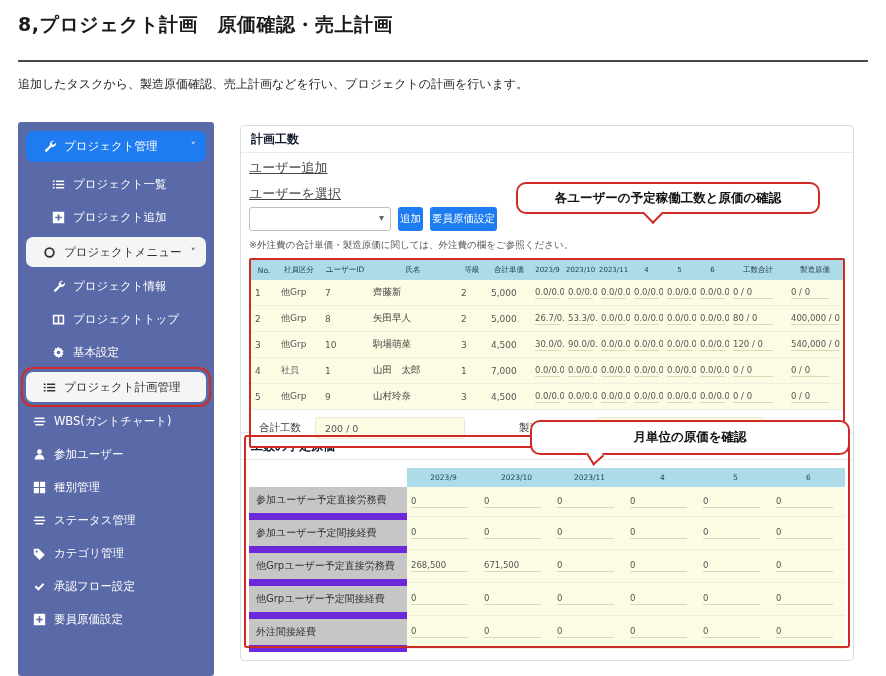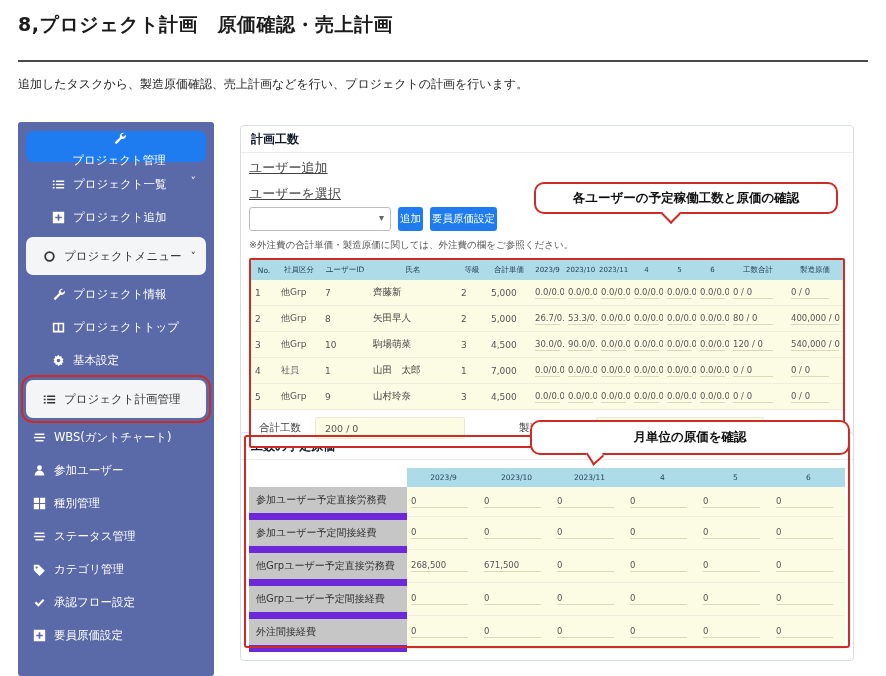--- a/index.html
+++ b/index.html
@@ -10,43 +10,43 @@
   .doc-divider { position:absolute; left:18px; top:60px; width:850px; border-top:2px solid #4a4a4a; }
   .doc-subtitle { position:absolute; left:18px; top:76px; font-size:12px; color:#222; }
 
   
   .sidebar { position:absolute; left:18px; top:122px; width:196px; height:554px; background:#5a69a8; border-radius:3px; padding:7px 0 6px 0; display:flex; flex-direction:column; }
   .nav-item { display:flex; align-items:center; gap:8px; color:#fff; font-size:11.5px; padding:0 10px 0 14px; height:33px; flex:0 0 auto; cursor:pointer; white-space:nowrap; }
   .nav-item.sub { padding-left:24px;margin-left:9px; }
   .nav-item .ic { width:14px; height:14px; flex:0 0 14px; display:inline-flex; align-items:center; justify-content:center; }
   .nav-item .ic svg { width:13px; height:13px; display:block; }
   .nav-item .chev { margin-left:auto; font-size:11px; line-height:1; opacity:.95; }
-  .nav-item.active { background:#1f7cf0; margin:2px 8px 6px 8px; height:31px; border-radius:7px; padding-left:16px;flex-direction:column; }
-  .nav-item.light { background:#f4f5f7; color:#333; margin:3px 8px; height:38px; border-radius:7px; padding-left:16px; }
+  .nav-item.active { background:#1f7cf0; margin:2px 8px 6px 8px; height:31px; border-radius:7px; padding-left:16px; }
+  .nav-item.light { background:#f4f5f7; color:#333; margin:3px 8px; height:30px; border-radius:7px; padding-left:16px; }
   .nav-item.boxed { outline:2px solid #cf2b26; outline-offset:3px; }
 
   
   .panel { position:absolute; left:240px; width:614px; background:#fff; border:1px solid #d9dee3; border-radius:4px; }
   .panel-head { height:27px; line-height:26px; padding:0 10px; font-size:12px; font-weight:600; color:#0f172a; border-bottom:1px solid #ececec; }
   #panel-plan { top:125px; min-height:292px; }
   #panel-cost { top:432px; min-height:226px; }
   .panel-body { padding:6px 8px 8px 8px; }
 
   .lbl { font-size:13px; color:#444;text-decoration:underline; }
   .lbl.mt { margin-top:8px; }
   .controls { display:flex; align-items:center; gap:7px; margin-top:4px; }
   .select { width:142px; height:24px; border:1px solid #bdbdbd; border-radius:3px; background:#fff; position:relative; }
   .select .sel-chev { position:absolute; right:6px; top:4px; font-size:10px; color:#666; }
   .btn { height:24px; background:#1f7cf0; color:#fff; border:none; border-radius:3px; font-size:10.5px; padding:0 2px; font-family:inherit; cursor:pointer; }
   .note { margin-top:8px; font-size:9.5px; color:#555; }
 
   
   .red-wrap { margin-top:6px; border:2px solid #cf2b26; border-radius:2px; background:#fff; position:relative; z-index:2; }
   .callout { position:absolute; border:2px solid #cf2b26; border-radius:10px; background:#fff; display:flex; align-items:center; justify-content:center; font-size:12.5px; font-weight:bold; color:#111; z-index:6; }
-  #callout-plan { left:534px; top:182px; width:304px; height:32px; }
+  #callout-plan { left:516px; top:182px; width:304px; height:32px; }
   #callout-cost { left:530px; top:420px; width:320px; height:35px; }
   .pointer { position:absolute; width:14px; height:14px; background:#fff; border-right:2px solid #cf2b26; border-bottom:2px solid #cf2b26; transform:rotate(45deg); bottom:-9px; }
   #callout-plan .pointer { left:128px; }
   #callout-cost .pointer { left:56px; transform:rotate(58deg) skewX(10deg); }
   .red-rect2 { position:absolute; left:244px; top:435px; width:606px; height:213px; border:2px solid #cf2b26; border-radius:3px; z-index:4; pointer-events:none; }
 
   
   table { border-collapse:collapse; width:100%; table-layout:fixed; }
   thead th { background:#aedbe8; color:#24445c; font-size:7.5px; font-weight:normal; padding:5px 2px; text-align:center; overflow:hidden; white-space:nowrap; }
   tbody td, tbody th.rowlabel { background:#fcfbe3; font-size:8.5px; color:#555; padding:6px 4px; text-align:left; border-bottom:1px solid #f0eedc; overflow:hidden; white-space:nowrap; }

